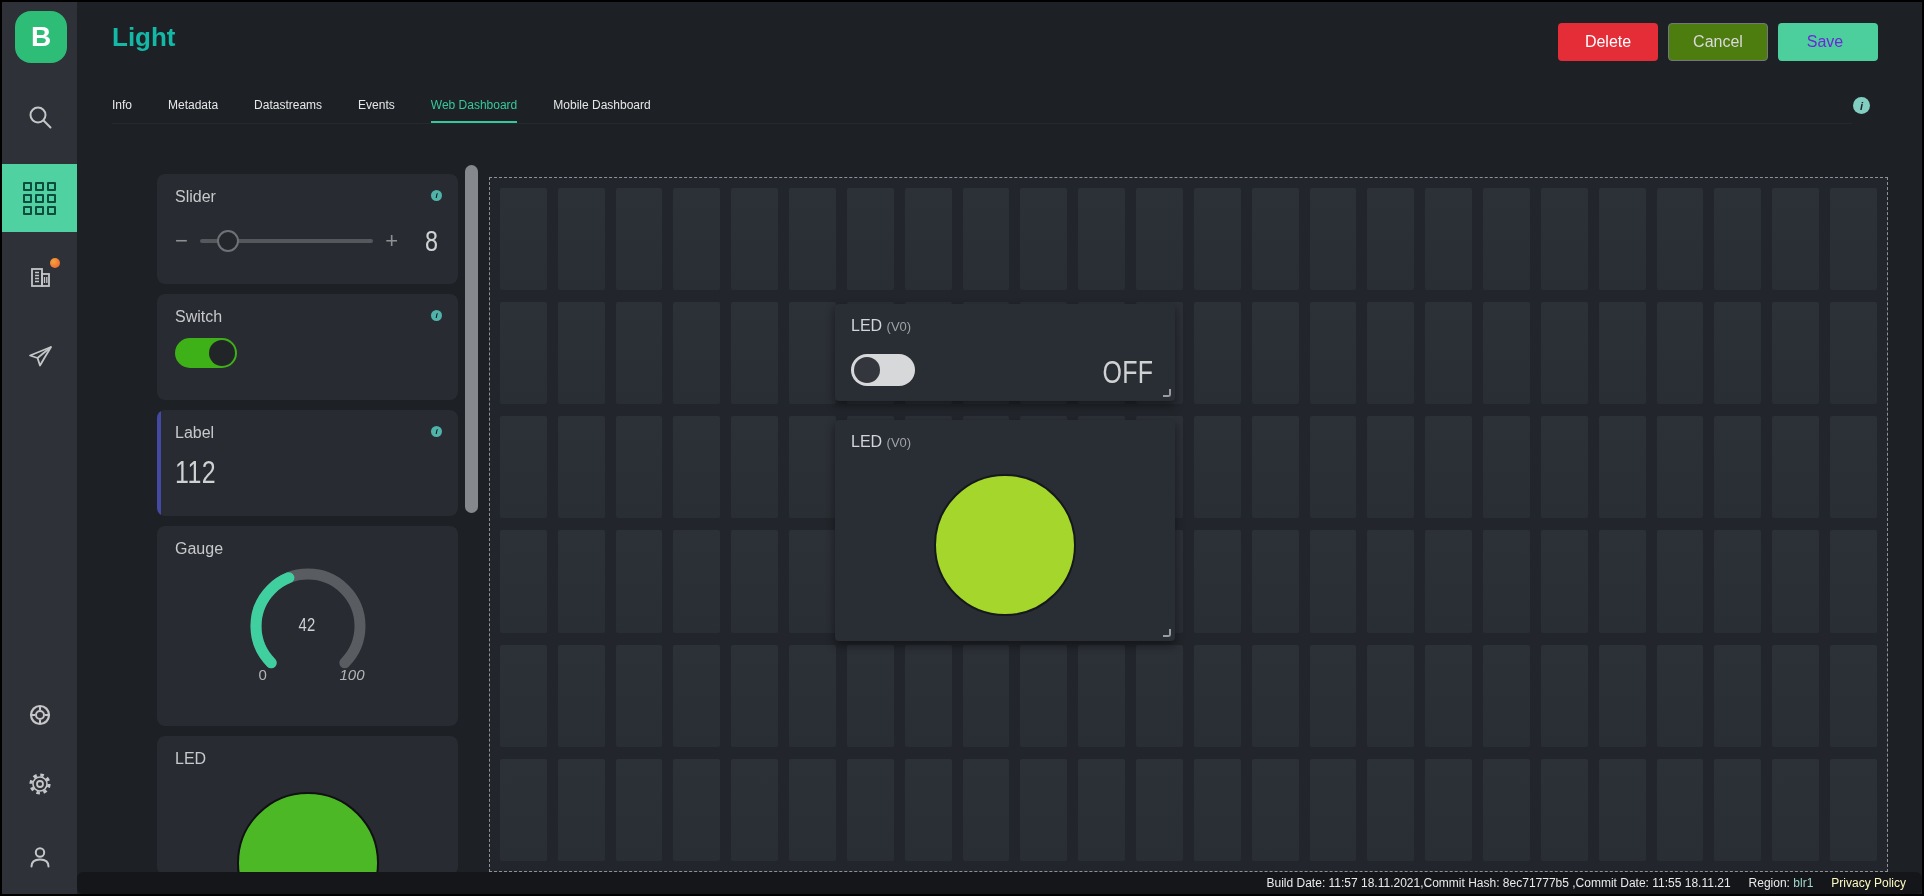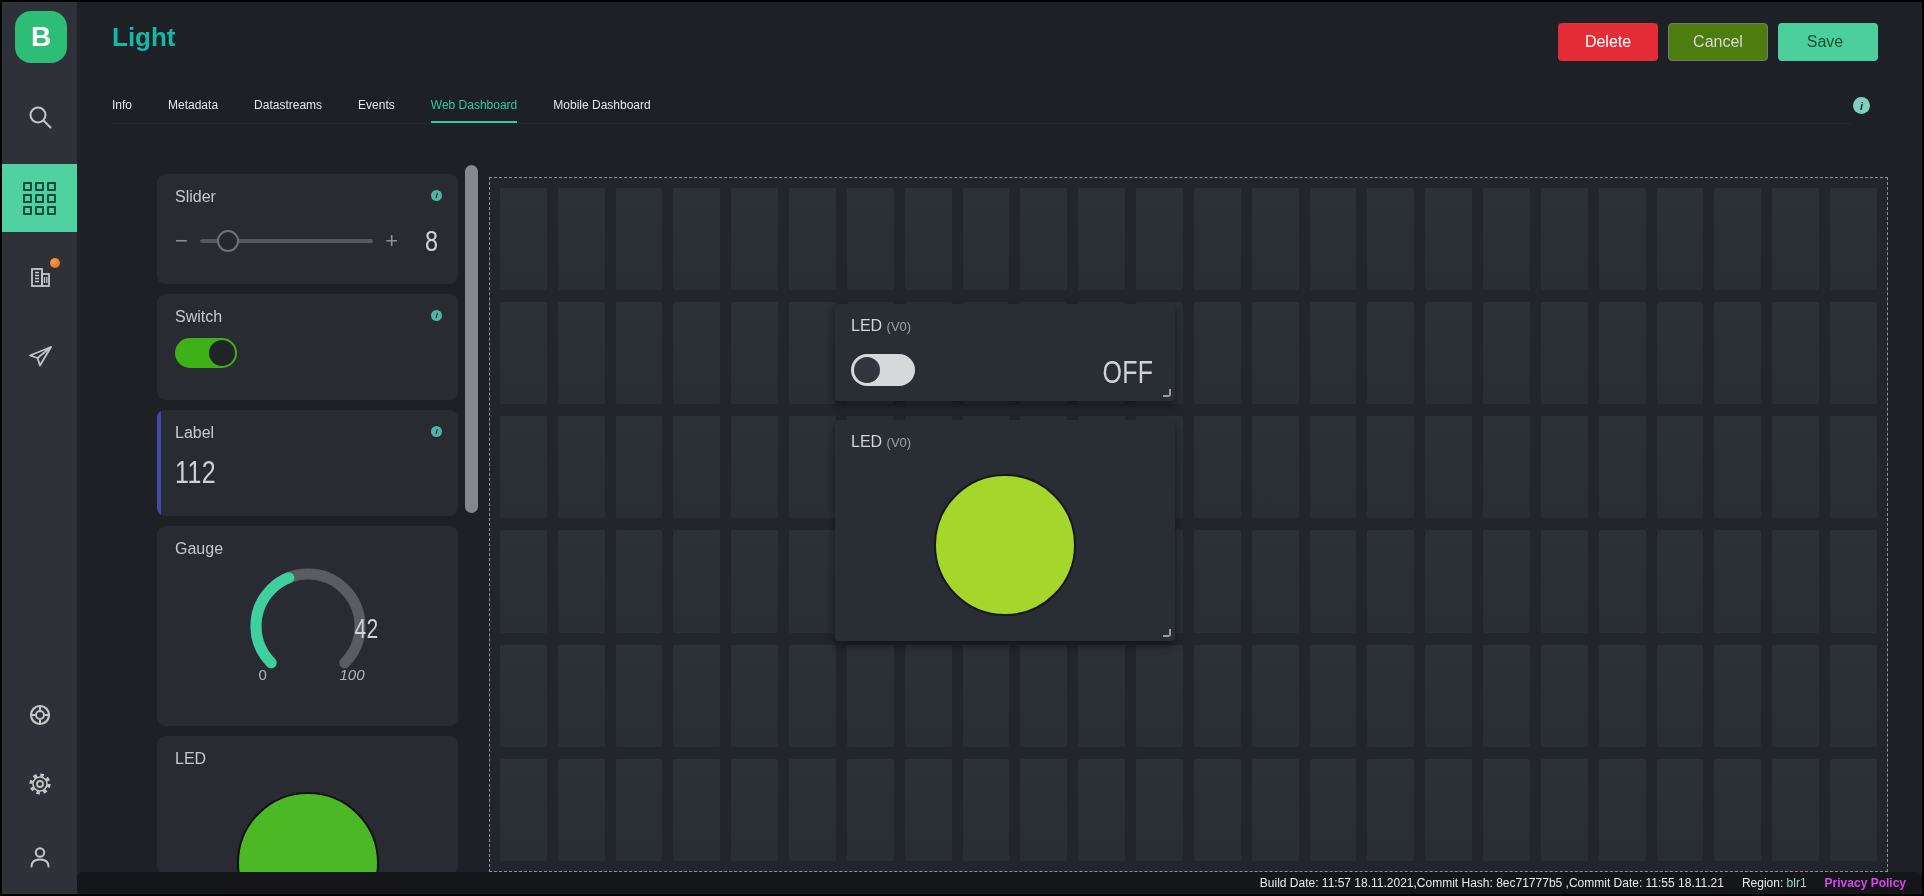--- a/index.html
+++ b/index.html
@@ -24,21 +24,21 @@
 
   
   .main { position:absolute; left:75px; top:0; right:0; bottom:0; }
   .page-title { position:absolute; left:35px; top:20px; font-size:26px; font-weight:700; color:#14b8a6; }
 
   .actions { position:absolute; top:21px; right:44px; display:flex; gap:10px; }
   .btn { height:38px; min-width:100px; padding:0 18px; border-radius:4px; font-size:16px;
          border:none; cursor:pointer; font-family:inherit; }
   .btn-delete { background:#e52d38; color:#fff; }
   .btn-cancel { background:#4d7c0f; color:#d9dadb; border:1px solid #74777b; }
-  .btn-save   { background:#4ccf9c; color:#14532d;padding-left:12px; }
+  .btn-save   { background:#4ccf9c; color:#6d28d9;padding-left:12px; }
 
   .tabs { position:absolute; left:35px; top:86px; right:70px; height:36px; display:flex; gap:36px;
           border-bottom:1px solid rgba(255,255,255,.04); }
   .tab { font-size:12px; color:#e6e7e8; line-height:34px; cursor:pointer; white-space:nowrap; }
   .tab.active { color:#36c89d; border-bottom:2px solid #36c89d; }
   .info-circle { position:absolute; top:95px; right:52px; width:17px; height:17px; border-radius:50%;
                  background:#82cfc1; color:#1c2227; font-size:11px; font-weight:700; font-style:italic;
                  display:flex; align-items:center; justify-content:center; cursor:pointer; }
 
   
@@ -66,21 +66,21 @@
                position:relative; cursor:pointer; }
   .toggle-on .tknob { position:absolute; right:2px; top:2px; width:26px; height:26px; border-radius:50%;
                       background:#222528; }
 
   .card-label { height:106px; }
   .stripe { position:absolute; left:0; top:0; bottom:0; width:4px; background:#4449a4; }
   .label-val { margin-top:12px; font-size:32px; transform-origin:left center; }
 
   .card-gauge { height:200px; }
   .gauge-wrap { position:relative; width:150px; margin:4px auto 0; }
-  .gauge-val { position:absolute; left:0; right:0; top:52px; text-align:right; font-size:27px; }
+  .gauge-val { position:absolute; left:0; right:0; top:52px; text-align:center; font-size:19px; }
   .gauge-min { position:absolute; left:26px; top:104px; font-size:15px; color:#b3b5b7; }
   .gauge-max { position:absolute; right:18px; top:104px; font-size:15px; color:#b3b5b7;font-style:italic; }
 
   .card-led { height:139px; }
   .led-ball { position:absolute; left:50%; top:56px; transform:translateX(-50%);
               width:142px; height:142px; border-radius:50%; background:#4cb826; border:2px solid #111; }
 
   .panel-scrollbar { position:absolute; left:388px; top:163px; width:13px; height:348px;
                      border-radius:7px; background:#85888c; cursor:grab; }
 
@@ -105,21 +105,21 @@
              border-right:2px solid #9a9da0; border-bottom:2px solid #9a9da0;
              border-radius:0 0 3px 0; cursor:nwse-resize; }
   .big-ball { position:absolute; left:50%; top:54px; transform:translateX(-50%);
               width:142px; height:142px; border-radius:50%; background:#a5d62b; border:2px solid #15181c; }
 
   
   .footer { position:absolute; left:0; right:0; bottom:0; height:22px; background:#141619;
             display:flex; align-items:center; justify-content:flex-end; gap:18px;
             padding-right:16px; font-size:12px; color:#e9eaeb; white-space:nowrap;border-radius:6px; }
   .region-val { color:#9fd8cc; }
-  .privacy { color:#d946ef; cursor:pointer; text-decoration:none;font-weight:bold; }
+  .privacy { color:#fef9c3; cursor:pointer; text-decoration:none; }
 </style>
 </head>
 <body>
 
 <div class="page">
 
   <aside class="sidebar">
     <div class="logo">
       <span>B</span>
     </div>

